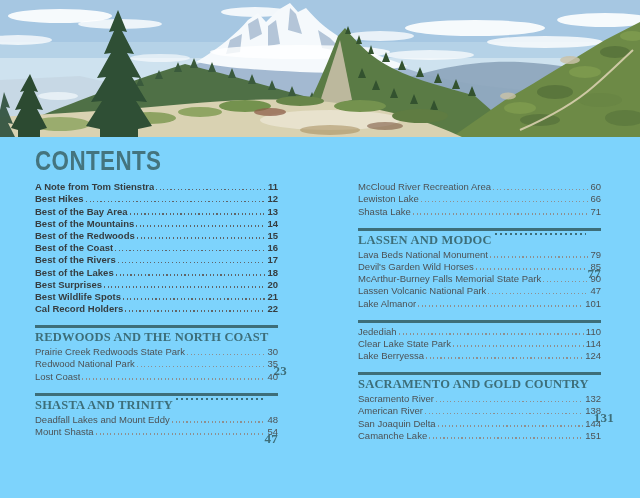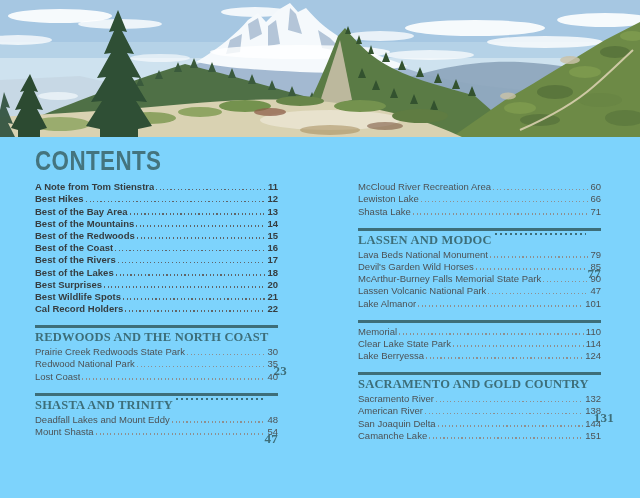--- a/index.html
+++ b/index.html
@@ -301,21 +301,21 @@
             </div>
             <div class="row">
               <span class="label">Lake Almanor</span>
               <span class="dots"></span>
               <span class="num">101</span>
             </div>
           </div>
           <div class="chapter">
             <div class="rule"></div>
             <div class="row">
-              <span class="label">Memorial</span>
+              <span class="label">Jedediah</span>
               <span class="dots"></span>
               <span class="num">110</span>
             </div>
             <div class="row">
               <span class="label">Clear Lake State Park</span>
               <span class="dots"></span>
               <span class="num">114</span>
             </div>
             <div class="row">
               <span class="label">Lake Berryessa</span>

